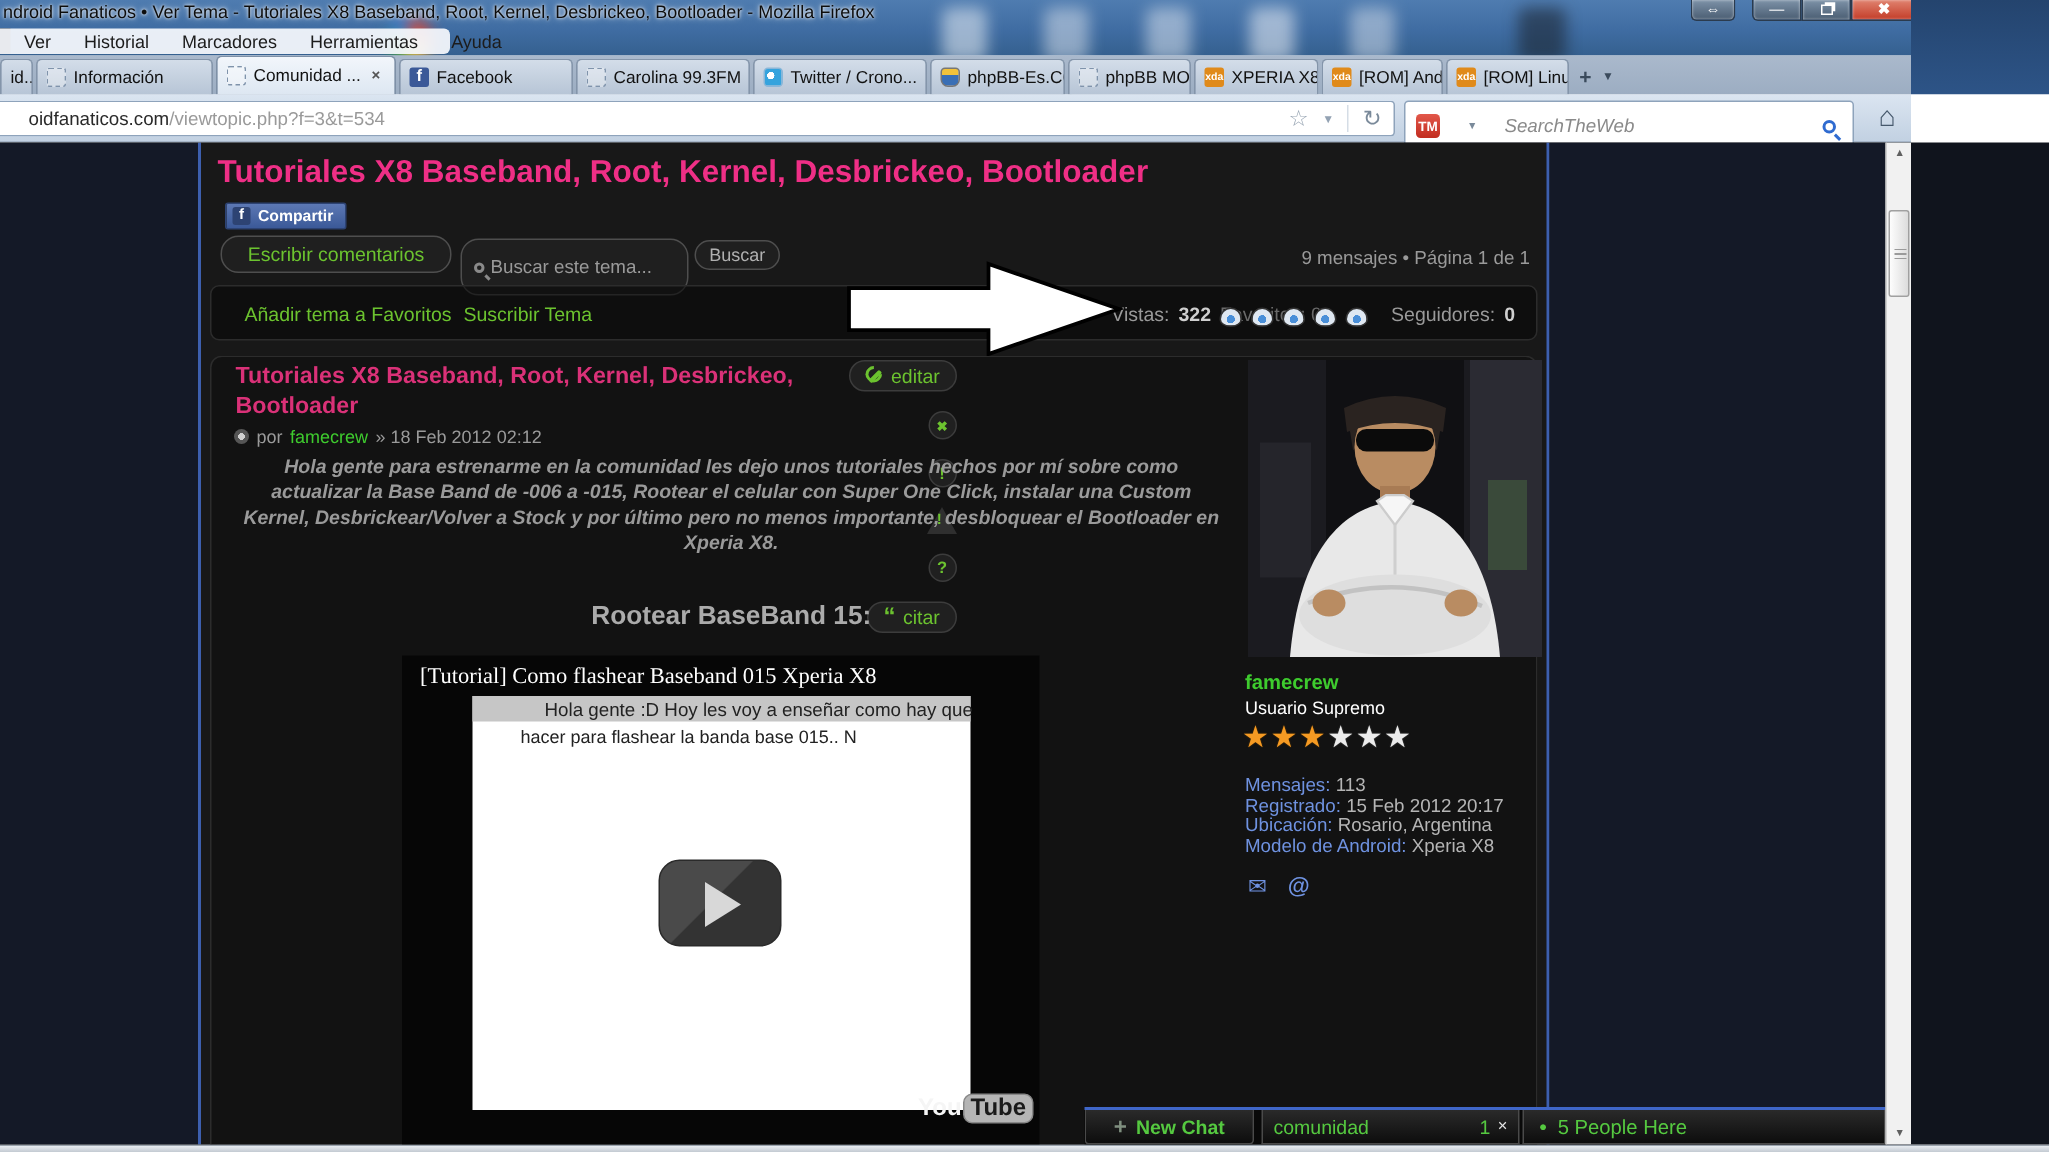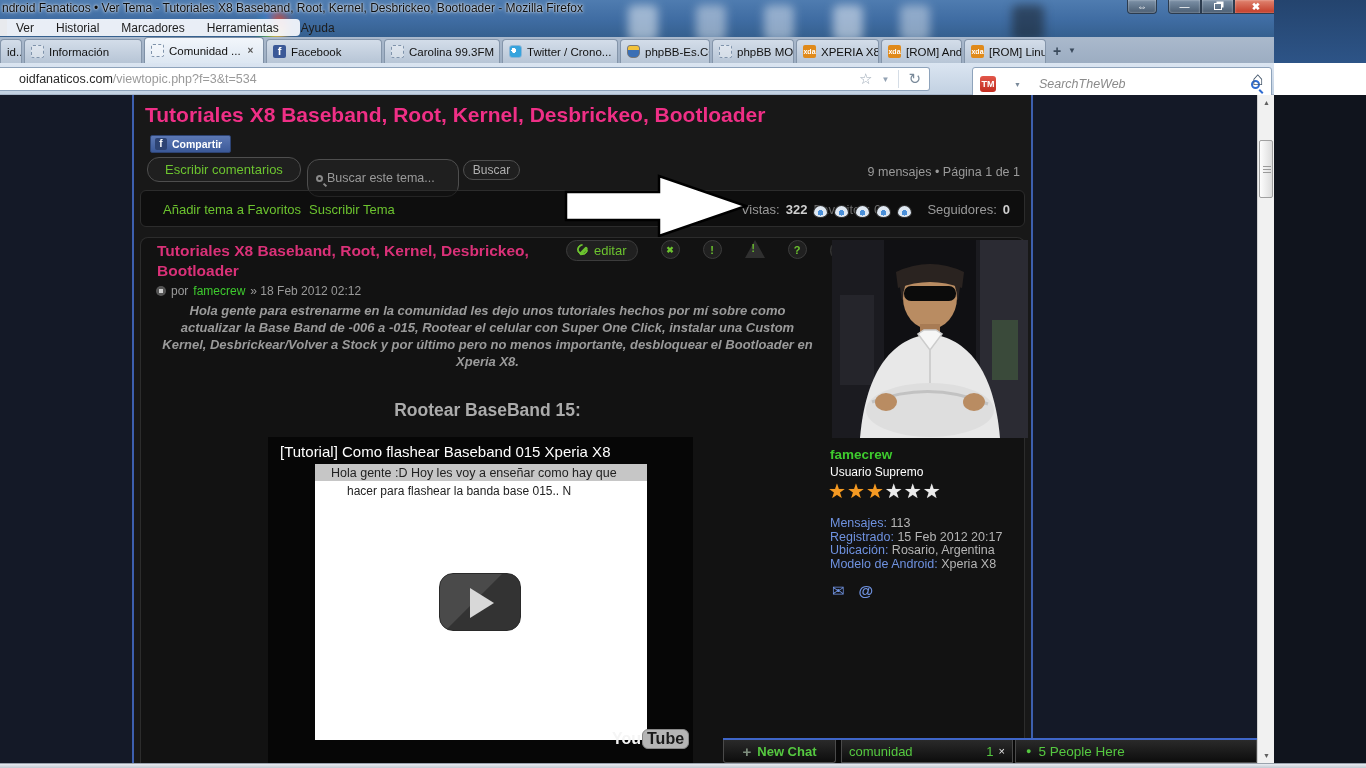--- a/index.html
+++ b/index.html
@@ -47,21 +47,21 @@
   
   #navbar { left:0; top:63px; width:1274px; height:32px; background:linear-gradient(180deg,#dbe5f1,#c2d1e2); border-bottom:1px solid #a6b5c8; }
   #urlfield { position:absolute; left:0; top:4px; width:930px; height:24px; background:#fff;
     border:1px solid #8ea3bb; border-left:none; border-radius:0 3px 3px 0; display:flex; align-items:center; padding:0 6px; }
   #url-host { font-size:12.5px; color:#2a2a2a;margin-left:13px; }
   #url-path { font-size:12.5px; color:#9a9a9a; }
   #url-icons { position:absolute; right:8px; top:0; height:22px; display:flex; align-items:center; gap:9px; }
   #star-icon { font-size:15px; color:#9aa7b5; }
   #url-caret { font-size:8px; color:#93a2b3; }
   #reload-icon { font-size:15px; color:#7a8a9a; border-left:1px solid #d5dde6; padding-left:9px; }
-  #searchbox { position:absolute; left:972px; top:4px; width:300px; height:24px; background:#fff;
+  #searchbox { position:absolute; left:936px; top:4px; width:300px; height:24px; background:#fff;
     border:1px solid #8ea3bb; border-radius:3px; display:flex; align-items:center; gap:18px; padding:16px 7px; }
   #engine-icon { width:16px; height:16px; background:linear-gradient(180deg,#e2574a,#c22d20); border-radius:3px;
     color:#fff; font-size:9px; font-weight:bold; text-align:center; line-height:16px; flex:none; }
   #search-caret { font-size:7px; color:#7a8a9a; }
   #search-ph { font-size:12.5px; font-style:italic; color:#8a8a8a; flex:1; }
   #magnifier-icon { width:9px; height:9px; border:2px solid #2f6bd0; border-radius:50%; position:relative; margin-right:4px; }
   #magnifier-icon::after { content:""; position:absolute; width:2px; height:5px; background:#2f6bd0;
     left:7px; top:7px; transform:rotate(-45deg); }
   #home-btn { position:absolute; left:1243px; top:2px; width:30px; height:27px; text-align:center;
     font-size:19px; color:#46586c; line-height:27px; }
@@ -105,21 +105,21 @@
   #infobar-right b { color:#cfcfcf; }
   #fav-overlap { position:relative; width:108px; height:20px; color:#6a6a6a; font-size:13px; line-height:20px; overflow:visible; }
   .eye { position:absolute; top:5px; width:15px; height:13px; background:radial-gradient(circle at 50% 62%,#4a8fd8 0 28%,#dfe8f2 30% 75%,#888 78%);
     border:1px solid #333; border-radius:50% 50% 50% 50%/60% 60% 40% 40%; }
 
   #arrow-annot { left:563px; top:78px; }
 
   #postbox { left:140px; top:142px; width:885px; height:526px; background:rgba(14,14,14,.55);
     border:1px solid #2c2c2c; border-radius:8px 8px 0 0; border-bottom:none; }
   #post-title { left:157px; top:146px; width:385px; font-size:15.5px; font-weight:bold; color:var(--accent_pink2); line-height:20px; }
-  #post-actions { left:566px; top:145px; display:flex; align-items:flex-start; gap:23px; }
+  #post-actions { left:566px; top:145px; display:flex; align-items:flex-end; gap:13px;flex-direction:column; }
   .act-pill { height:21px; border:1px solid #3c3c3c; border-radius:11px; background:rgba(45,45,45,.5);
     color:var(--link_green); font-size:13px; display:flex; align-items:center; gap:5px; padding:0 10px; }
   .act-circle { width:19px; height:19px; border:1px solid #3c3c3c; border-radius:50%; background:rgba(45,45,45,.5);
     color:var(--link_green); font-size:11px; font-weight:bold; text-align:center; line-height:18px; }
   #warn-tri { width:0; height:0; border-left:10px solid transparent; border-right:10px solid transparent;
     border-bottom:18px solid rgba(60,60,60,.7); position:relative; }
   #warn-tri span { position:absolute; left:-3px; top:3px; color:var(--link_green); font-size:10px; font-weight:bold; }
   #wrench-icon { display:inline-block; width:12px; height:12px; position:relative; }
   #wrench-icon::before { content:""; position:absolute; left:5px; top:1px; width:3px; height:10px; background:var(--link_green); transform:rotate(45deg); border-radius:1px; }
   #wrench-icon::after { content:""; position:absolute; left:0; top:-1px; width:7px; height:7px; border:2px solid var(--link_green); border-radius:50%; border-top-color:transparent; transform:rotate(45deg); }
@@ -127,23 +127,23 @@
 
   #byline { left:156px; top:189px; display:flex; align-items:center; gap:5px; font-size:12px; color:#9a9a9a; }
   #byline-bullet { width:10px; height:10px; border-radius:50%; background:radial-gradient(circle,#cfcfcf 0 30%,#555 34%); }
   #byline .author { color:var(--username_green); }
 
   #post-body { left:160px; top:207px; width:655px; text-align:center; color:#9a9a9a;
     font-size:13px; font-weight:bold; font-style:italic; line-height:17px; }
   #section-heading { left:160px; top:305px; width:655px; text-align:center; color:#ababab; font-size:17.5px; font-weight:bold; }
 
   #video { left:268px; top:342px; width:425px; height:326px; background:#060606; overflow:hidden; }
-  #video-title { position:absolute; left:12px; top:6px; color:#fff; font-size:15px; white-space:nowrap; }
+  #video-title { position:absolute; left:12px; top:6px; color:#fff; font-size:15px; white-space:nowrap;font-family:Liberation Serif, serif; }
   #thumb { position:absolute; left:47px; top:27px; width:332px; height:276px; background:#fff; }
-  #thumb-line1 { background:#c6c6c6; color:#222; font-size:12.5px; padding:2px 4px 1px 16px; white-space:nowrap; }
+  #thumb-line1 { background:#c6c6c6; color:#222; font-size:12.5px; padding:2px 4px 1px 48px; white-space:nowrap; }
   #thumb-line2 { color:#222; font-size:12px; padding:3px 4px 0 32px; white-space:nowrap; }
   #play-btn { position:absolute; left:171px; top:136px; width:82px; height:58px; border-radius:14px;
     background:linear-gradient(135deg,#4a4a4a 0 45%,#333 46%); border:1px solid #2a2a2a; }
   #play-tri { position:absolute; left:30px; top:14px; width:0; height:0;
     border-left:24px solid #d8d8d8; border-top:15px solid transparent; border-bottom:15px solid transparent; }
   #yt-logo { position:absolute; left:344px; top:292px; display:flex; align-items:center; }
   #yt-you { color:#f5f5f5; font-size:16px; font-weight:bold; }
   #yt-tube { background:#b5b5b5; color:#1a1a1a; font-size:16px; font-weight:bold; border-radius:6px; padding:0 4px; margin-left:1px; border:1px solid #888; }
 
   #avatar { left:832px; top:145px; width:196px; height:198px; background:#17171c; }

